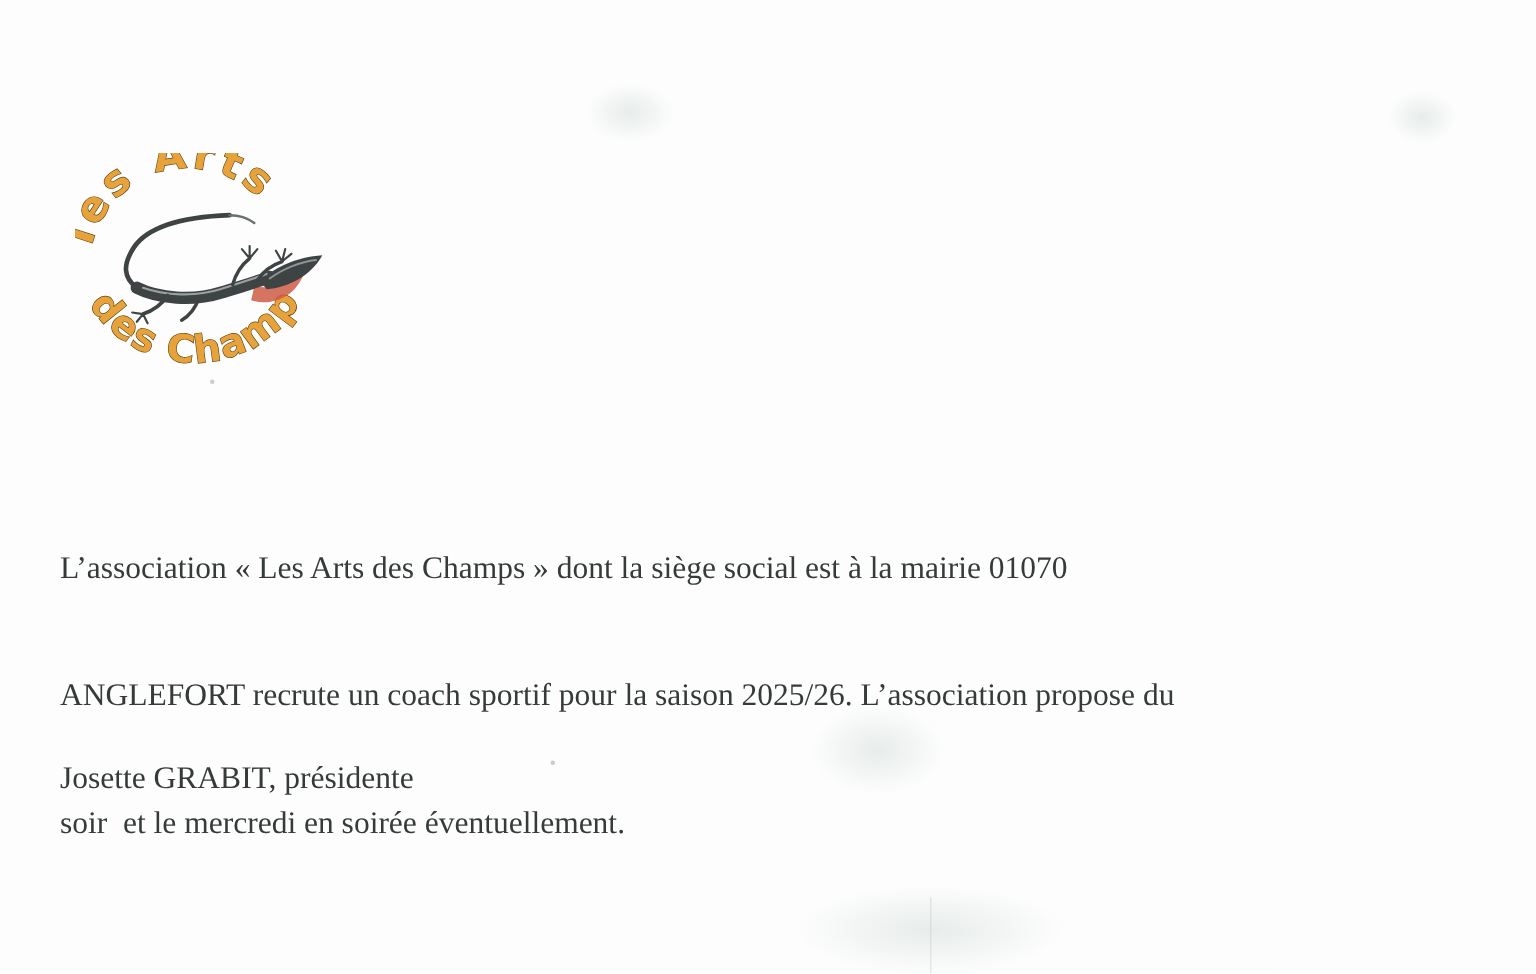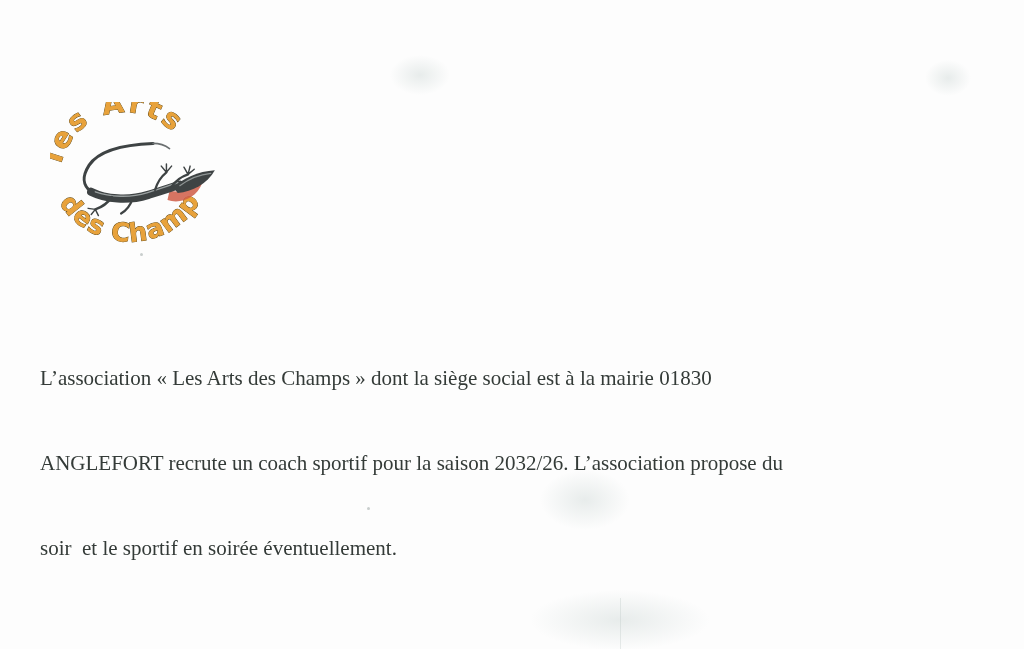--- a/index.html
+++ b/index.html
@@ -113,23 +113,24 @@
         <path d="M 134 70 L 130 63 M 134 70 L 136 62 M 134 70 L 140 65" fill="none" stroke="#3e4344" stroke-width="1.4" stroke-linecap="round"></path>
 
         <path d="M 60 92 C 56 98 50 102 44 104" fill="none" stroke="#3e4344" stroke-width="2.4" stroke-linecap="round"></path>
         <path d="M 44 104 L 37 103 M 44 104 L 40 109 M 44 104 L 47 110" fill="none" stroke="#3e4344" stroke-width="1.4" stroke-linecap="round"></path>
         <path d="M 80 94 C 78 100 74 105 69 108" fill="none" stroke="#3e4344" stroke-width="2.2" stroke-linecap="round"></path>
       </g>
     </svg>
   </div>
 
   <div class="bodytext paragraph">
-    <div>L’association « Les Arts des Champs » dont la siège social est à la mairie 01830</div>
-    <div>ANGLEFORT recrute un coach sportif pour la saison 2032/26. L’association propose du</div>
-    <div>soir  et le sportif en soirée éventuellement.</div>
+    <div>L’association « Les Arts des Champs » dont la siège social est à la mairie 01070</div>
+    <div>ANGLEFORT recrute un coach sportif pour la saison 2025/26. L’association propose du</div>
+    <div>soir  et le mercredi en soirée éventuellement.</div>
   </div>
 
   <div class="bodytext closing">
+    <div>Josette GRABIT, présidente</div>
     
     
   </div>
 
 </div>
 
 </body></html>

